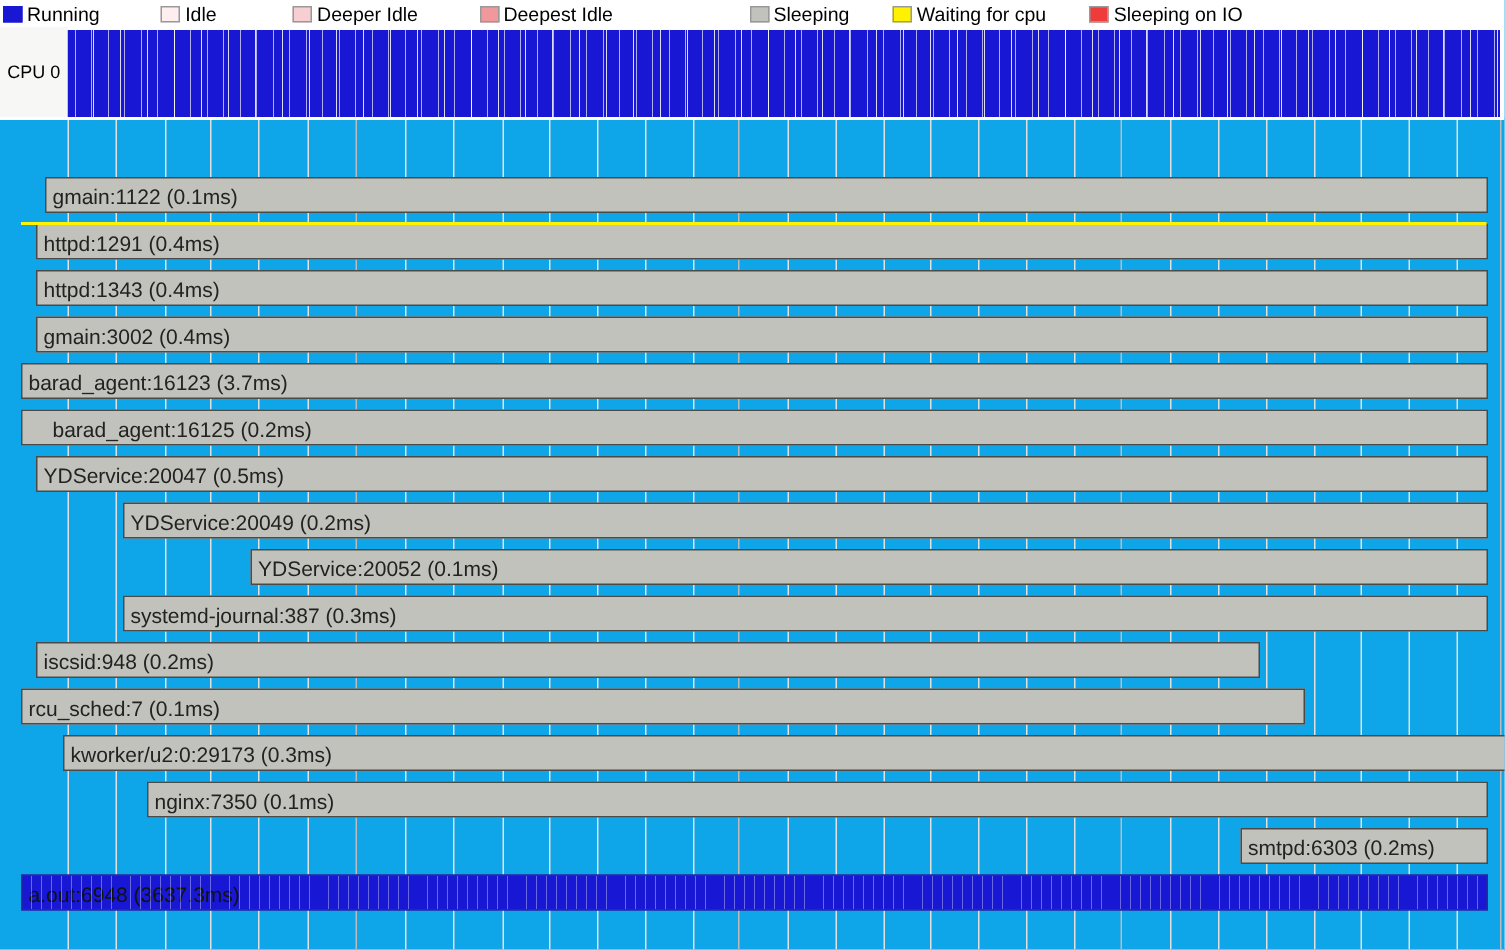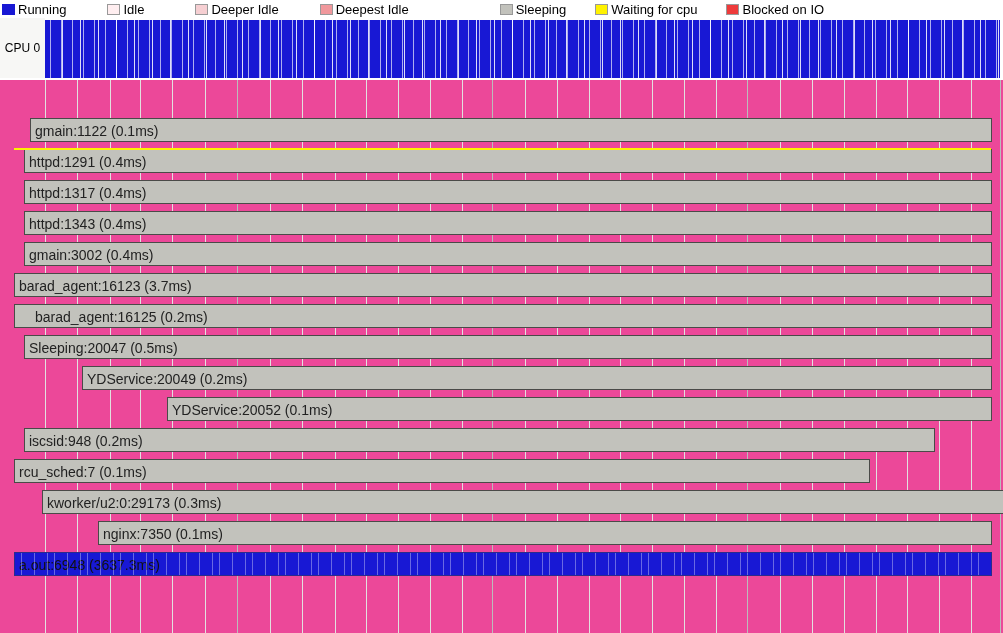--- a/index.html
+++ b/index.html
@@ -87,21 +87,21 @@
     position:absolute;
     inset:0;
     background-image: repeating-linear-gradient(90deg,
        rgba(255,255,255,0) 0, rgba(255,255,255,0) 17px,
        rgba(255,255,255,0.85) 17px, rgba(255,255,255,0.85) 18px);
   }
 
   .timeline-body {
     position: relative;
     height: 553px;
-    background: #ec4899;
+    background: #0ea5e9;
   }
   .grid-line {
     position: absolute;
     top: 0;
     bottom: 0;
     width: 1px;
     background: #bbb;
     pointer-events:none;
   }
   .grid-lighter .grid-line { background:#e1e1df; }
@@ -179,21 +179,21 @@
   <div class="legend-item" style="margin-left:80px">
     <span class="swatch sleeping"></span>
     <span>Sleeping</span>
   </div>
   <div class="legend-item" style="margin-left:18px">
     <span class="swatch waiting"></span>
     <span>Waiting for cpu</span>
   </div>
   <div class="legend-item" style="margin-left:18px">
     <span class="swatch blocked"></span>
-    <span>Blocked on IO</span>
+    <span>Sleeping on IO</span>
   </div>
 </div>
 
 <div class="cpu-area">
   <div class="cpu-label-wrap">
     <span>CPU 0</span>
   </div>
   <div class="cpu-running-block"></div>
 </div>
 
@@ -237,52 +237,55 @@
   <div class="yellow-stripe"></div>
 
   <div class="rows" id="rows">
       <div class="bar-row">
         <div class="bar" style="left: 30px; width: 962px;"><span>gmain:1122 (0.1ms)</span></div>
       </div>
       <div class="bar-row">
         <div class="bar" style="left: 24px; width: 968px;"><span>httpd:1291 (0.4ms)</span></div>
       </div>
       <div class="bar-row">
-        <div class="bar" style="left: 24px; width: 968px;"><span>httpd:1317 (0.4ms)</span></div>
-      </div>
-      <div class="bar-row">
         <div class="bar" style="left: 24px; width: 968px;"><span>httpd:1343 (0.4ms)</span></div>
       </div>
       <div class="bar-row">
         <div class="bar" style="left: 24px; width: 968px;"><span>gmain:3002 (0.4ms)</span></div>
       </div>
       <div class="bar-row">
         <div class="bar" style="left: 14px; width: 978px;"><span>barad_agent:16123 (3.7ms)</span></div>
       </div>
       <div class="bar-row">
         <div class="bar" style="left: 14px; width: 978px; padding-left: 20px;"><span>barad_agent:16125 (0.2ms)</span></div>
       </div>
       <div class="bar-row">
-        <div class="bar" style="left: 24px; width: 968px;"><span>Sleeping:20047 (0.5ms)</span></div>
+        <div class="bar" style="left: 24px; width: 968px;"><span>YDService:20047 (0.5ms)</span></div>
       </div>
       <div class="bar-row">
         <div class="bar" style="left: 82px; width: 910px;"><span>YDService:20049 (0.2ms)</span></div>
       </div>
       <div class="bar-row">
         <div class="bar" style="left: 167px; width: 825px;"><span>YDService:20052 (0.1ms)</span></div>
       </div>
       <div class="bar-row">
-        <div class="bar" style="left: 24px; width: 911px;"><span>iscsid:948 (0.2ms)</span></div>
+        <div class="bar" style="left: 82px; width: 910px;"><span>systemd-journal:387 (0.3ms)</span></div>
+      </div>
+      <div class="bar-row">
+        <div class="bar" style="left: 24px; width: 816px;"><span>iscsid:948 (0.2ms)</span></div>
       </div>
       <div class="bar-row">
         <div class="bar" style="left: 14px; width: 856px;"><span>rcu_sched:7 (0.1ms)</span></div>
       </div>
       <div class="bar-row">
         <div class="bar" style="left: 42px; width: 988px;"><span>kworker/u2:0:29173 (0.3ms)</span></div>
       </div>
       <div class="bar-row">
         <div class="bar" style="left: 98px; width: 894px;"><span>nginx:7350 (0.1ms)</span></div>
+      </div>
+      <div class="bar-row">
+        <div class="bar" style="left: 827px; width: 165px;"><span>smtpd:6303 (0.2ms)</span></div>
       </div>
       <div class="bar-row">
         <div class="bar running" style="left: 14px; width: 978px;"><span>a.out:6948 (3637.3ms)</span></div>
       </div>
     </div>
 </div>
 
 </body></html>

